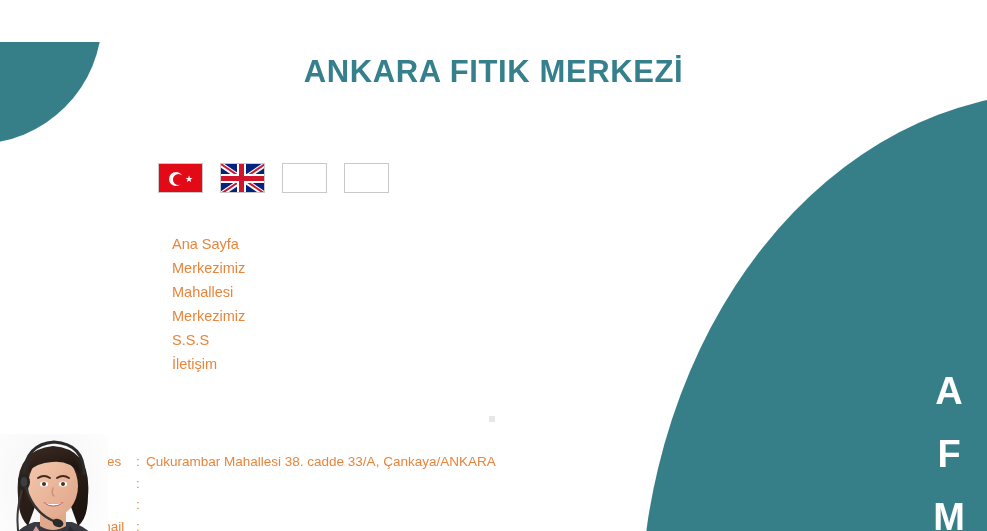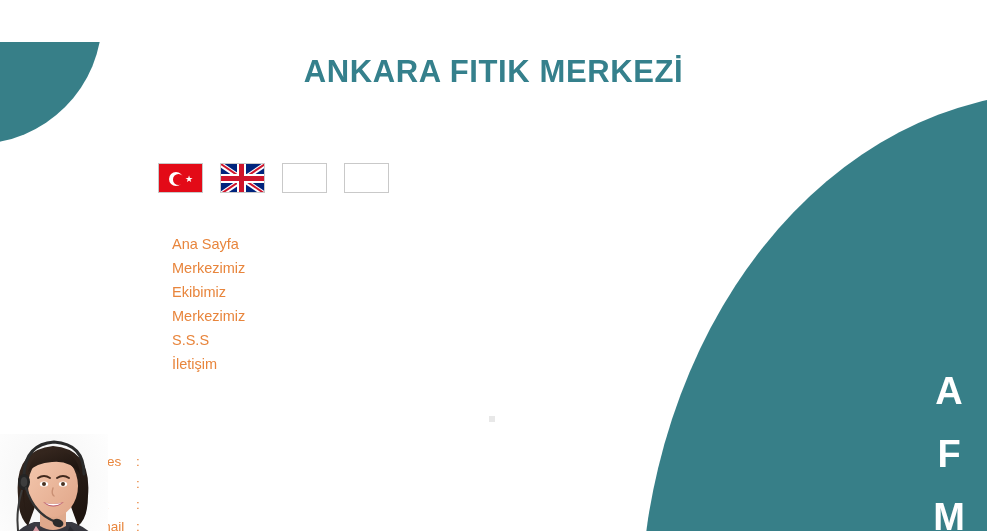--- a/index.html
+++ b/index.html
@@ -261,33 +261,34 @@
       <span class="s s1"></span>
       <span class="s s2"></span>
       <span class="s s3"></span>
     </span>
 
   </div>
 
   <nav class="nav-menu">
     <a class="nav-item" href="#">Ana Sayfa</a>
     <a class="nav-item" href="#">Merkezimiz</a>
-    <a class="nav-item" href="#">Ekibimiz</a>
+    <a class="nav-item" href="#">Mahallesi</a>
     <a class="nav-item" href="#">Merkezimiz</a>
     <a class="nav-item" href="#">S.S.S</a>
     <a class="nav-item" href="#">İletişim</a>
   </nav>
 
   <div class="artifact"></div>
 
   <div class="contact-block">
 
     <div class="contact-row">
       <span class="contact-label">Adres</span>
       <span class="contact-colon">:</span>
+      <span class="contact-value">Çukurambar Mahallesi 38. cadde 33/A, Çankaya/ANKARA</span>
     </div>
 
     <div class="contact-row">
       <span class="contact-label">Tel</span>
       <span class="contact-colon">:</span>
     </div>
 
     <div class="contact-row">
       <span class="contact-label">Fax</span>
       <span class="contact-colon">:</span>

